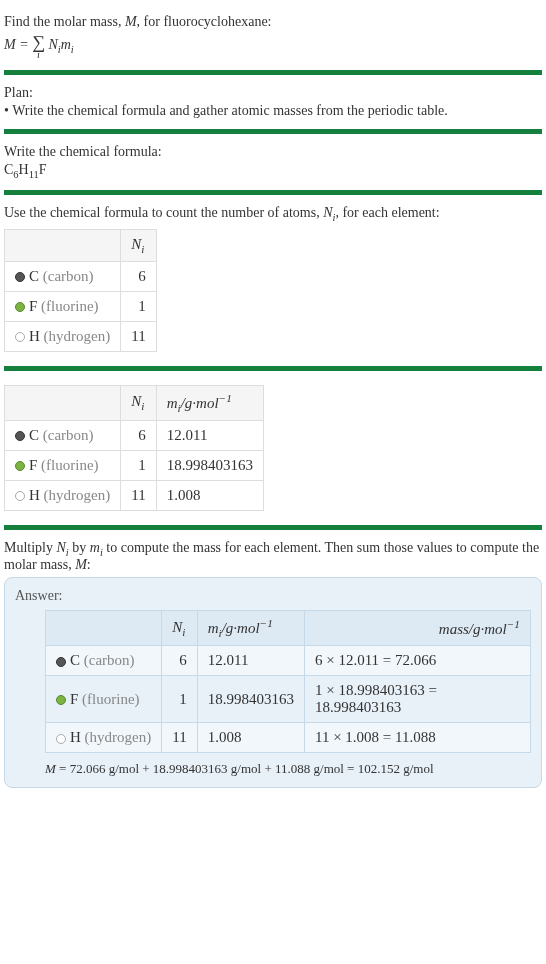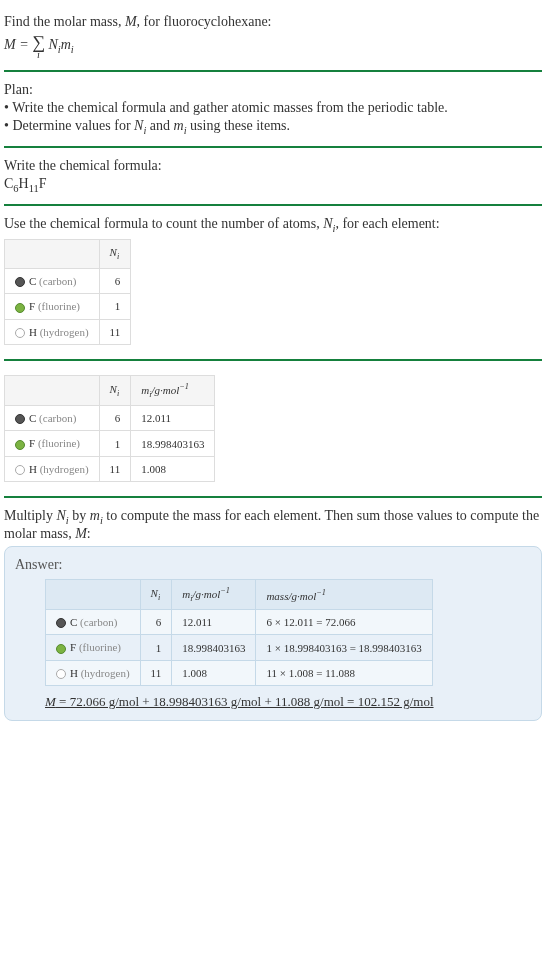--- a/index.html
+++ b/index.html
@@ -5,40 +5,40 @@
     * { box-sizing: border-box; margin: 0; padding: 0; }
     body {
       font-family: Georgia, 'Times New Roman', serif;
       font-size: 14px;
       color: #333;
       background: #fff;
       width: 546px;
       padding: 4px;
     }
     .section {
-      border-bottom: 2px solid #15803d;
+      border-bottom: 5px solid #15803d;
       padding: 8px 0;
     }
     .section:last-child { border-bottom: none; }
     .text-line { margin: 2px 0; }
     .formula {
       font-style: italic;
       font-family: 'Times New Roman', serif;
     }
     .sub { font-size: 0.75em; vertical-align: sub; }
     .sup { font-size: 0.75em; vertical-align: super; }
     table {
       border-collapse: collapse;
       margin: 6px 0;
     }
     th, td {
       border: 1px solid #ddd;
       padding: 6px 10px;
       text-align: left;
-      font-size: 11px;
+      font-size: 15px;
     }
     th {
       background: #f5f5f5;
       font-weight: normal;
       font-style: italic;
     }
     td.num { text-align: right; }
     .element-cell {
       color: #888;
       white-space: nowrap;
@@ -77,21 +77,20 @@
     .answer-box table td, .answer-box table th {
       border-color: #c5d9e8;
     }
     .answer-box table tr:nth-child(even) td {
       background: #f2f7fb;
     }
     .final-formula {
       font-style: italic;
       margin-top: 8px;
       font-size: 13px;
-      text-decoration: underline;
     }
     .chem-formula { font-family: Georgia, serif; }
     .summation {
       display: inline-block;
       vertical-align: middle;
     }
   </style>
 </head>
 <body>
 
@@ -100,23 +99,20 @@
     <span>Find the molar mass, </span><span class="formula">M</span><span>, for fluorocyclohexane:</span>
   </div>
   <div class="text-line formula">
     <span>M</span><span> = </span><span class="summation"><span style="font-size:18px">∑</span><br><span class="sub" style="display:block;text-align:center;margin-top:-4px">i</span></span><span> N</span><span class="sub">i</span><span>m</span><span class="sub">i</span>
   </div>
 </div>
 
 <div class="section">
   <div class="text-line">Plan:</div>
   <div class="text-line">• Write the chemical formula and gather atomic masses from the periodic table.</div>
-  <div class="text-line">
-    <span>• Determine values for </span><span class="formula">N</span><span class="formula sub">i</span><span> and </span><span class="formula">m</span><span class="formula sub">i</span><span> using these items.</span>
-  </div>
 </div>
 
 <div class="section">
   <div class="text-line">Write the chemical formula:</div>
   <div class="text-line chem-formula">
     <span>C</span><span class="sub">6</span><span>H</span><span class="sub">11</span><span>F</span>
   </div>
 </div>
 
 <div class="section">
@@ -179,21 +175,21 @@
 
   <div class="answer-box">
     <span class="answer-label">Answer:</span>
     <div class="answer-content">
     <table>
       <tbody>
             <tr>
         <th></th>
         <th><span class="formula">N</span><span class="formula sub">i</span></th>
         <th><span class="formula">m</span><span class="formula sub">i</span><span>/g·mol</span><span class="sup">−1</span></th>
-        <th style="text-align:left"><span>mass/g·mol</span><span class="sup">−1</span></th>
+        <th style="text-align:right"><span>mass/g·mol</span><span class="sup">−1</span></th>
       </tr>
       <tr>
         <td class="element-cell"><span class="dot dot-carbon"></span><span class="symbol">C</span> <span>(carbon)</span></td>
         <td class="num">6</td>
         <td>12.011</td>
         <td>6 × 12.011 = 72.066</td>
       </tr>
       <tr>
         <td class="element-cell"><span class="dot dot-fluorine"></span><span class="symbol">F</span> <span>(fluorine)</span></td>
         <td class="num">1</td>

